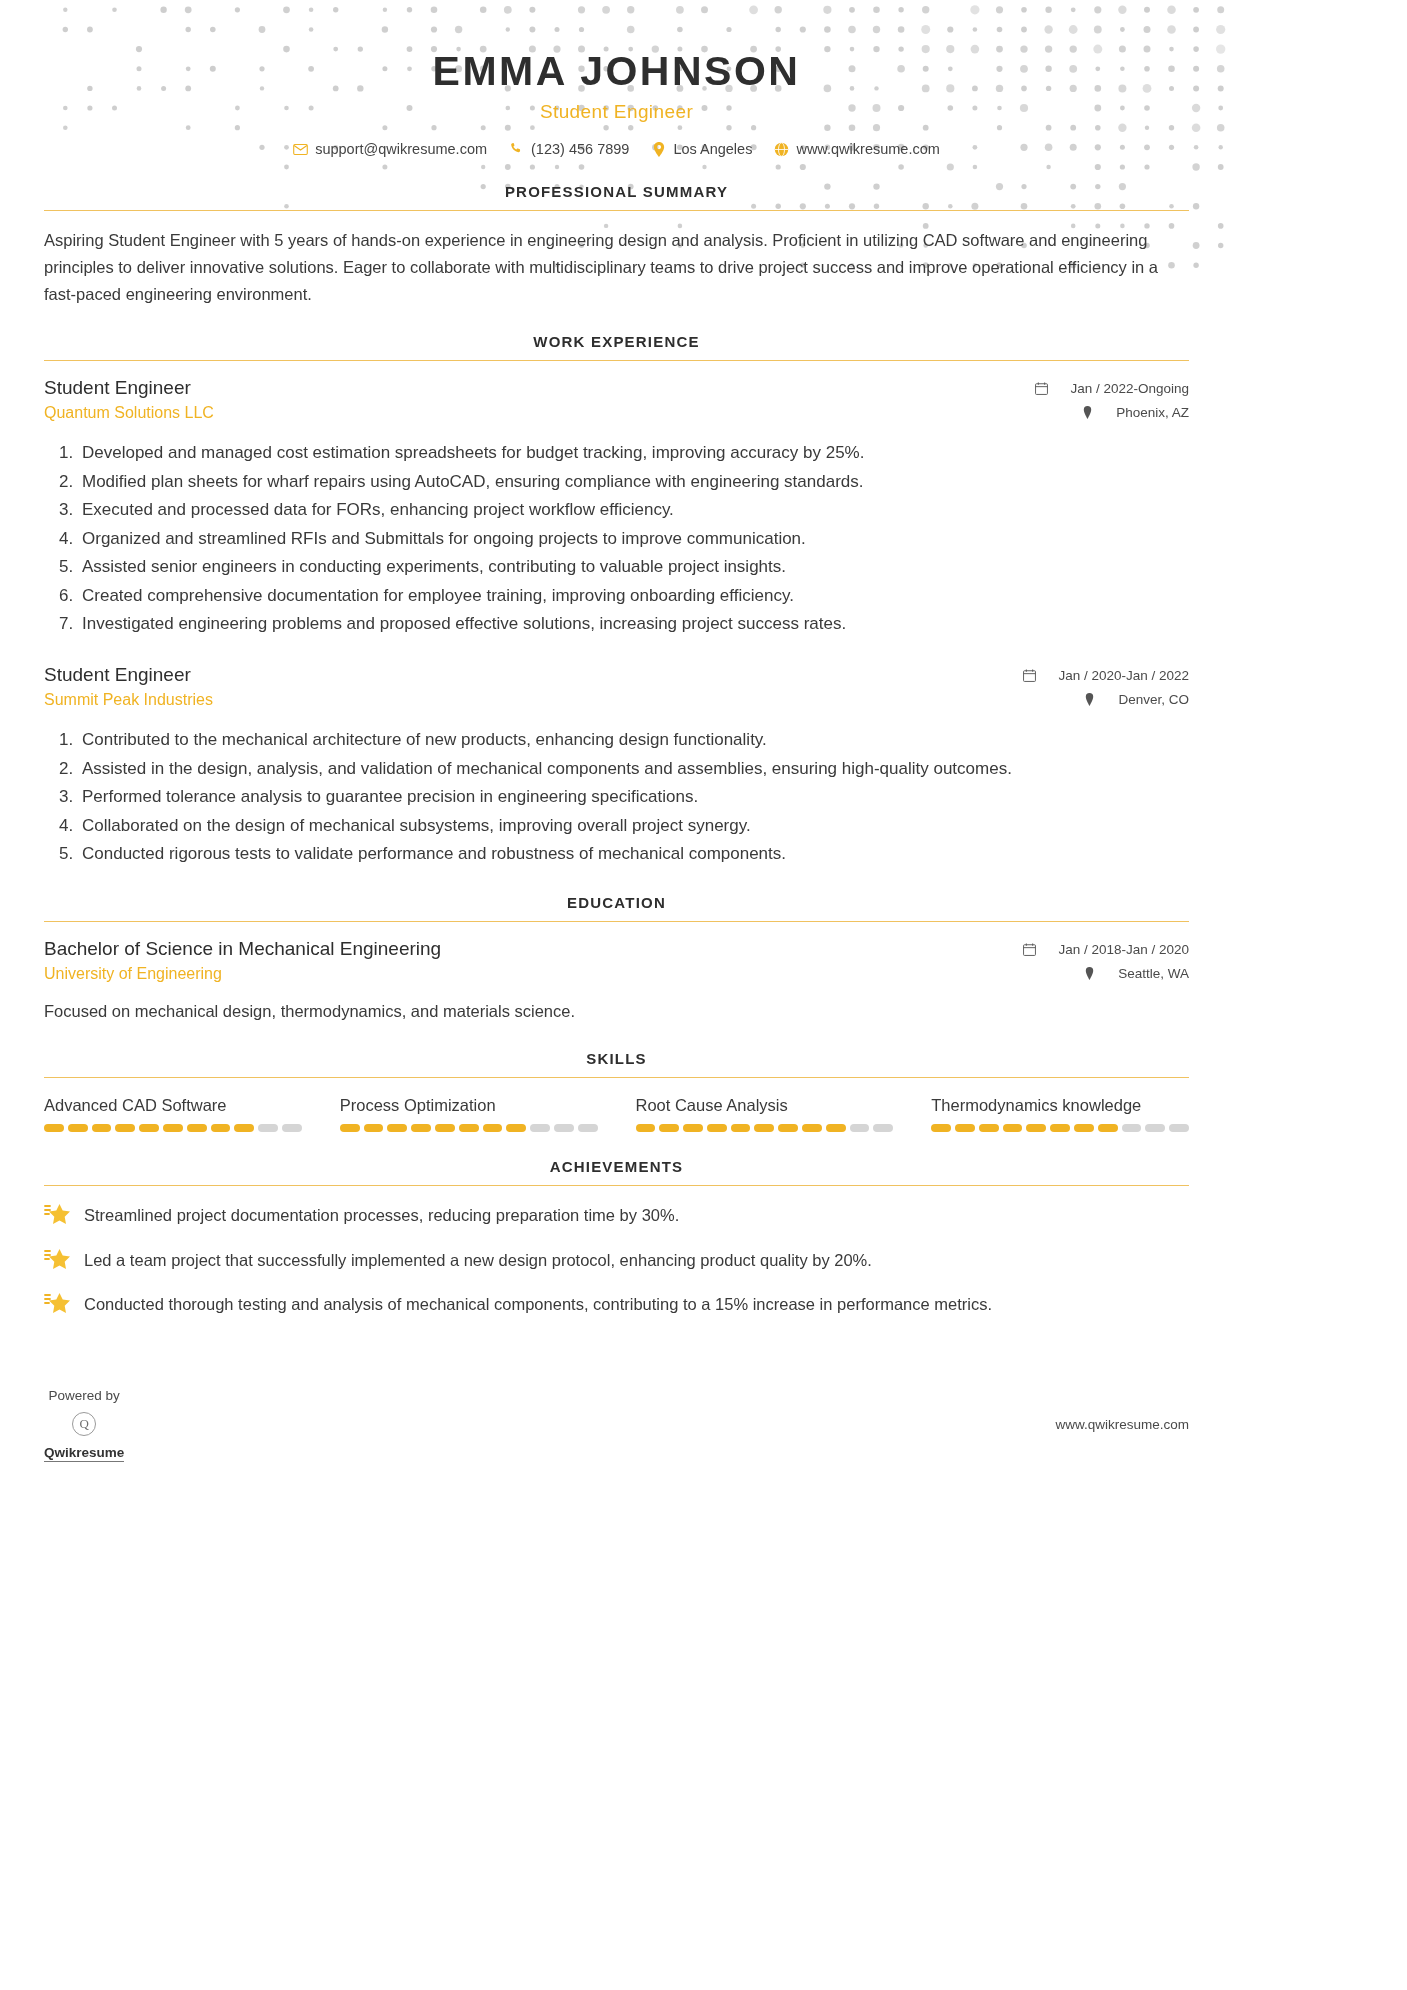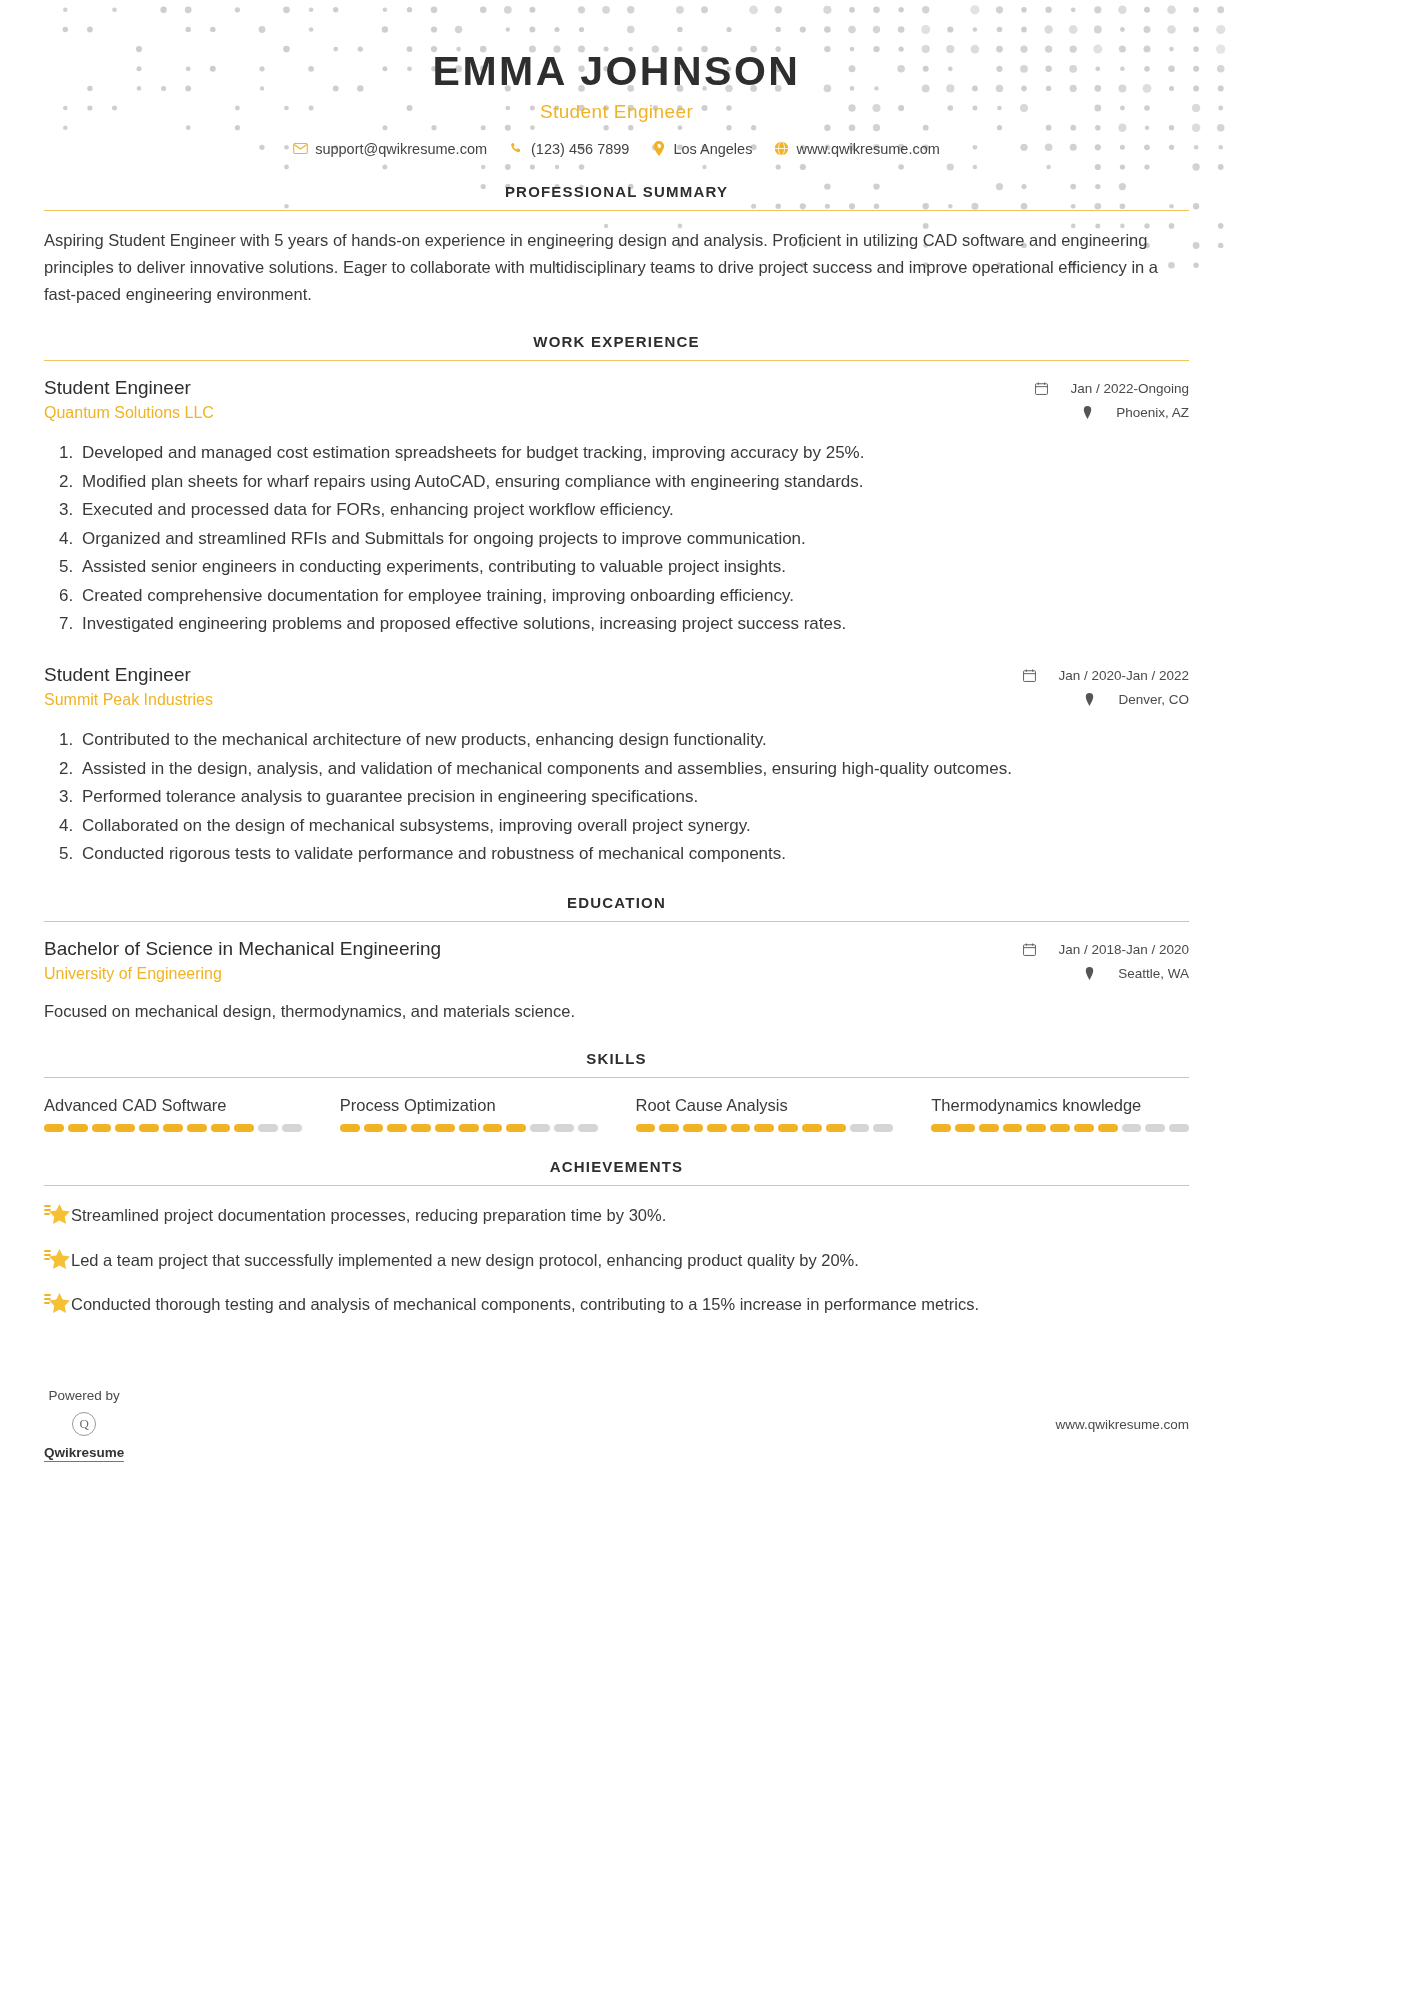--- a/index.html
+++ b/index.html
@@ -56,20 +56,21 @@
     display: flex;
     justify-content: center;
     align-items: center;
     gap: 12px;
     font-size: 14.5px;
     color: #444;
     flex-wrap: wrap;
   }
   .contact-item {
     display: flex;
+    align-items: center;
     gap: 7px;
     white-space: nowrap;
   }
   .contact-item + .contact-item { margin-left: 10px; }
   .ci-icon {
     display: inline-flex;
     width: 15px;
     height: 15px;
     align-items: center;
     justify-content: center;
@@ -184,21 +185,21 @@
     flex: 1 1 auto;
     border-radius: 4px;
     background: #d5d5d5;
   }
   .seg.on { background: #f0b323; }
 
   
   .ach-item {
     display: flex;
     align-items: flex-start;
-    gap: 1px;
+    gap: 14px;
     margin-bottom: 18px;
   }
   .ach-icon {
     flex: 0 0 auto;
     width: 26px;
     height: 24px;
     margin-top: 1px;
   }
   .ach-text {
     font-size: 16.5px;

